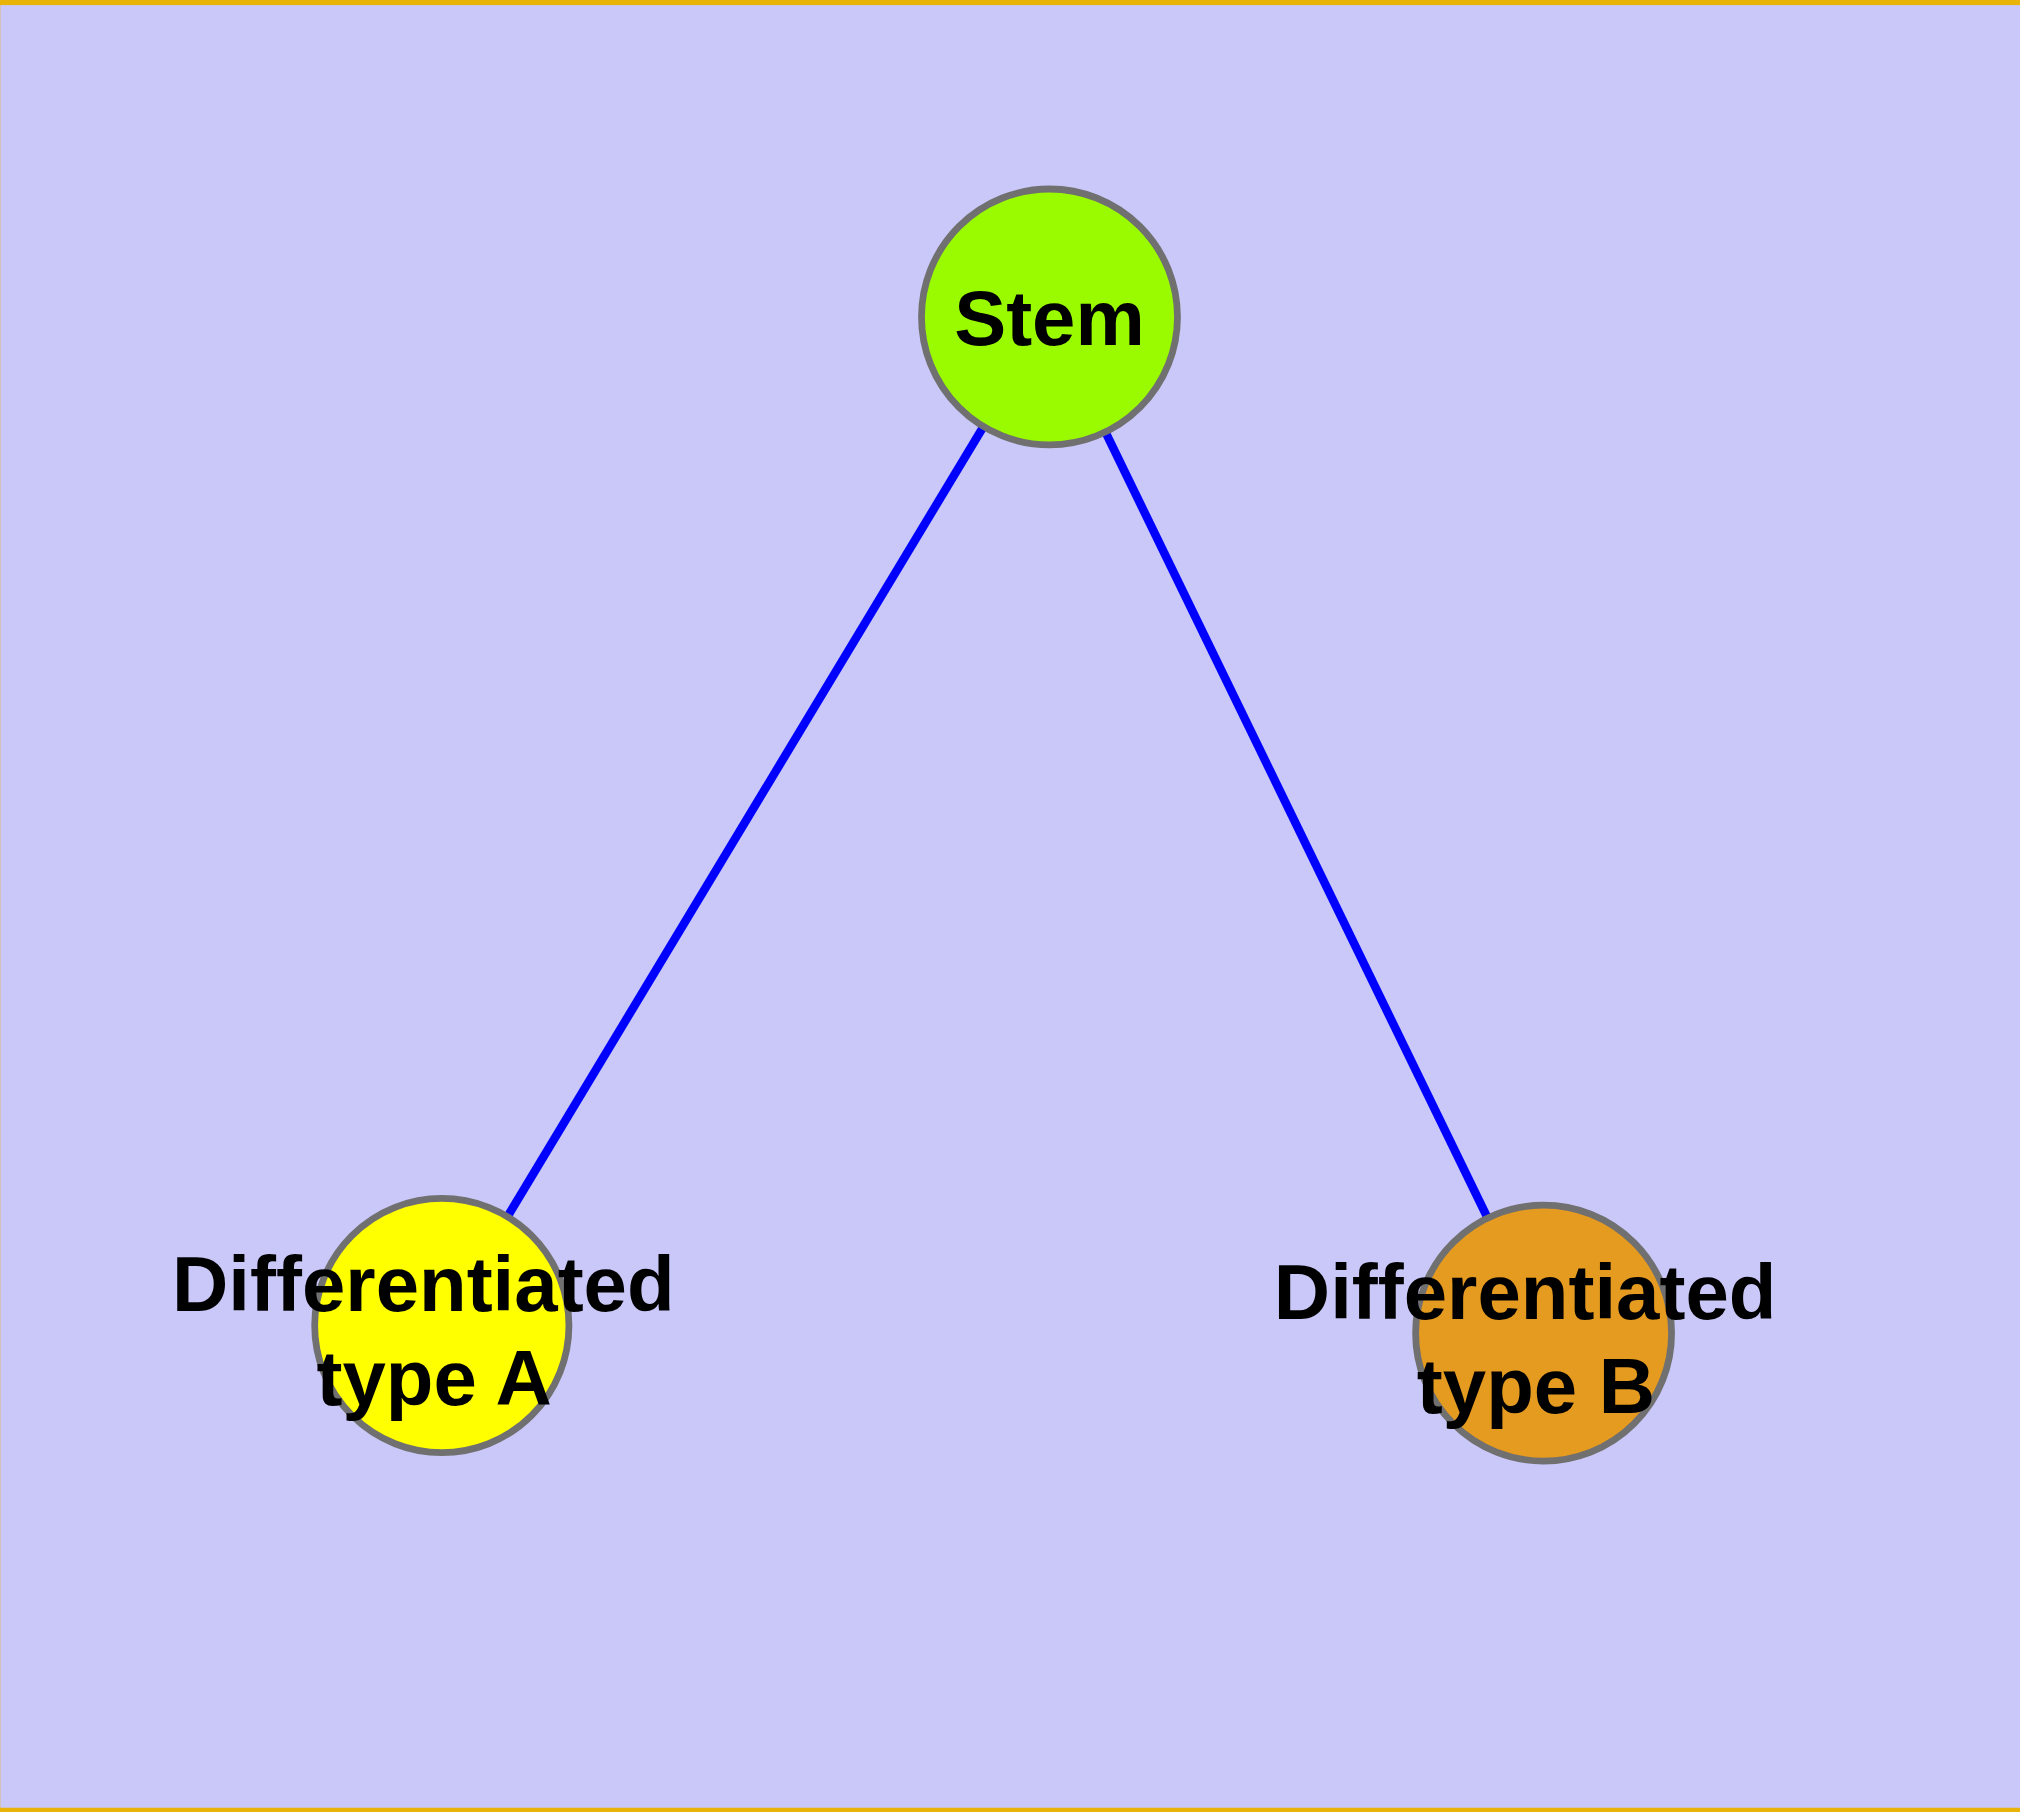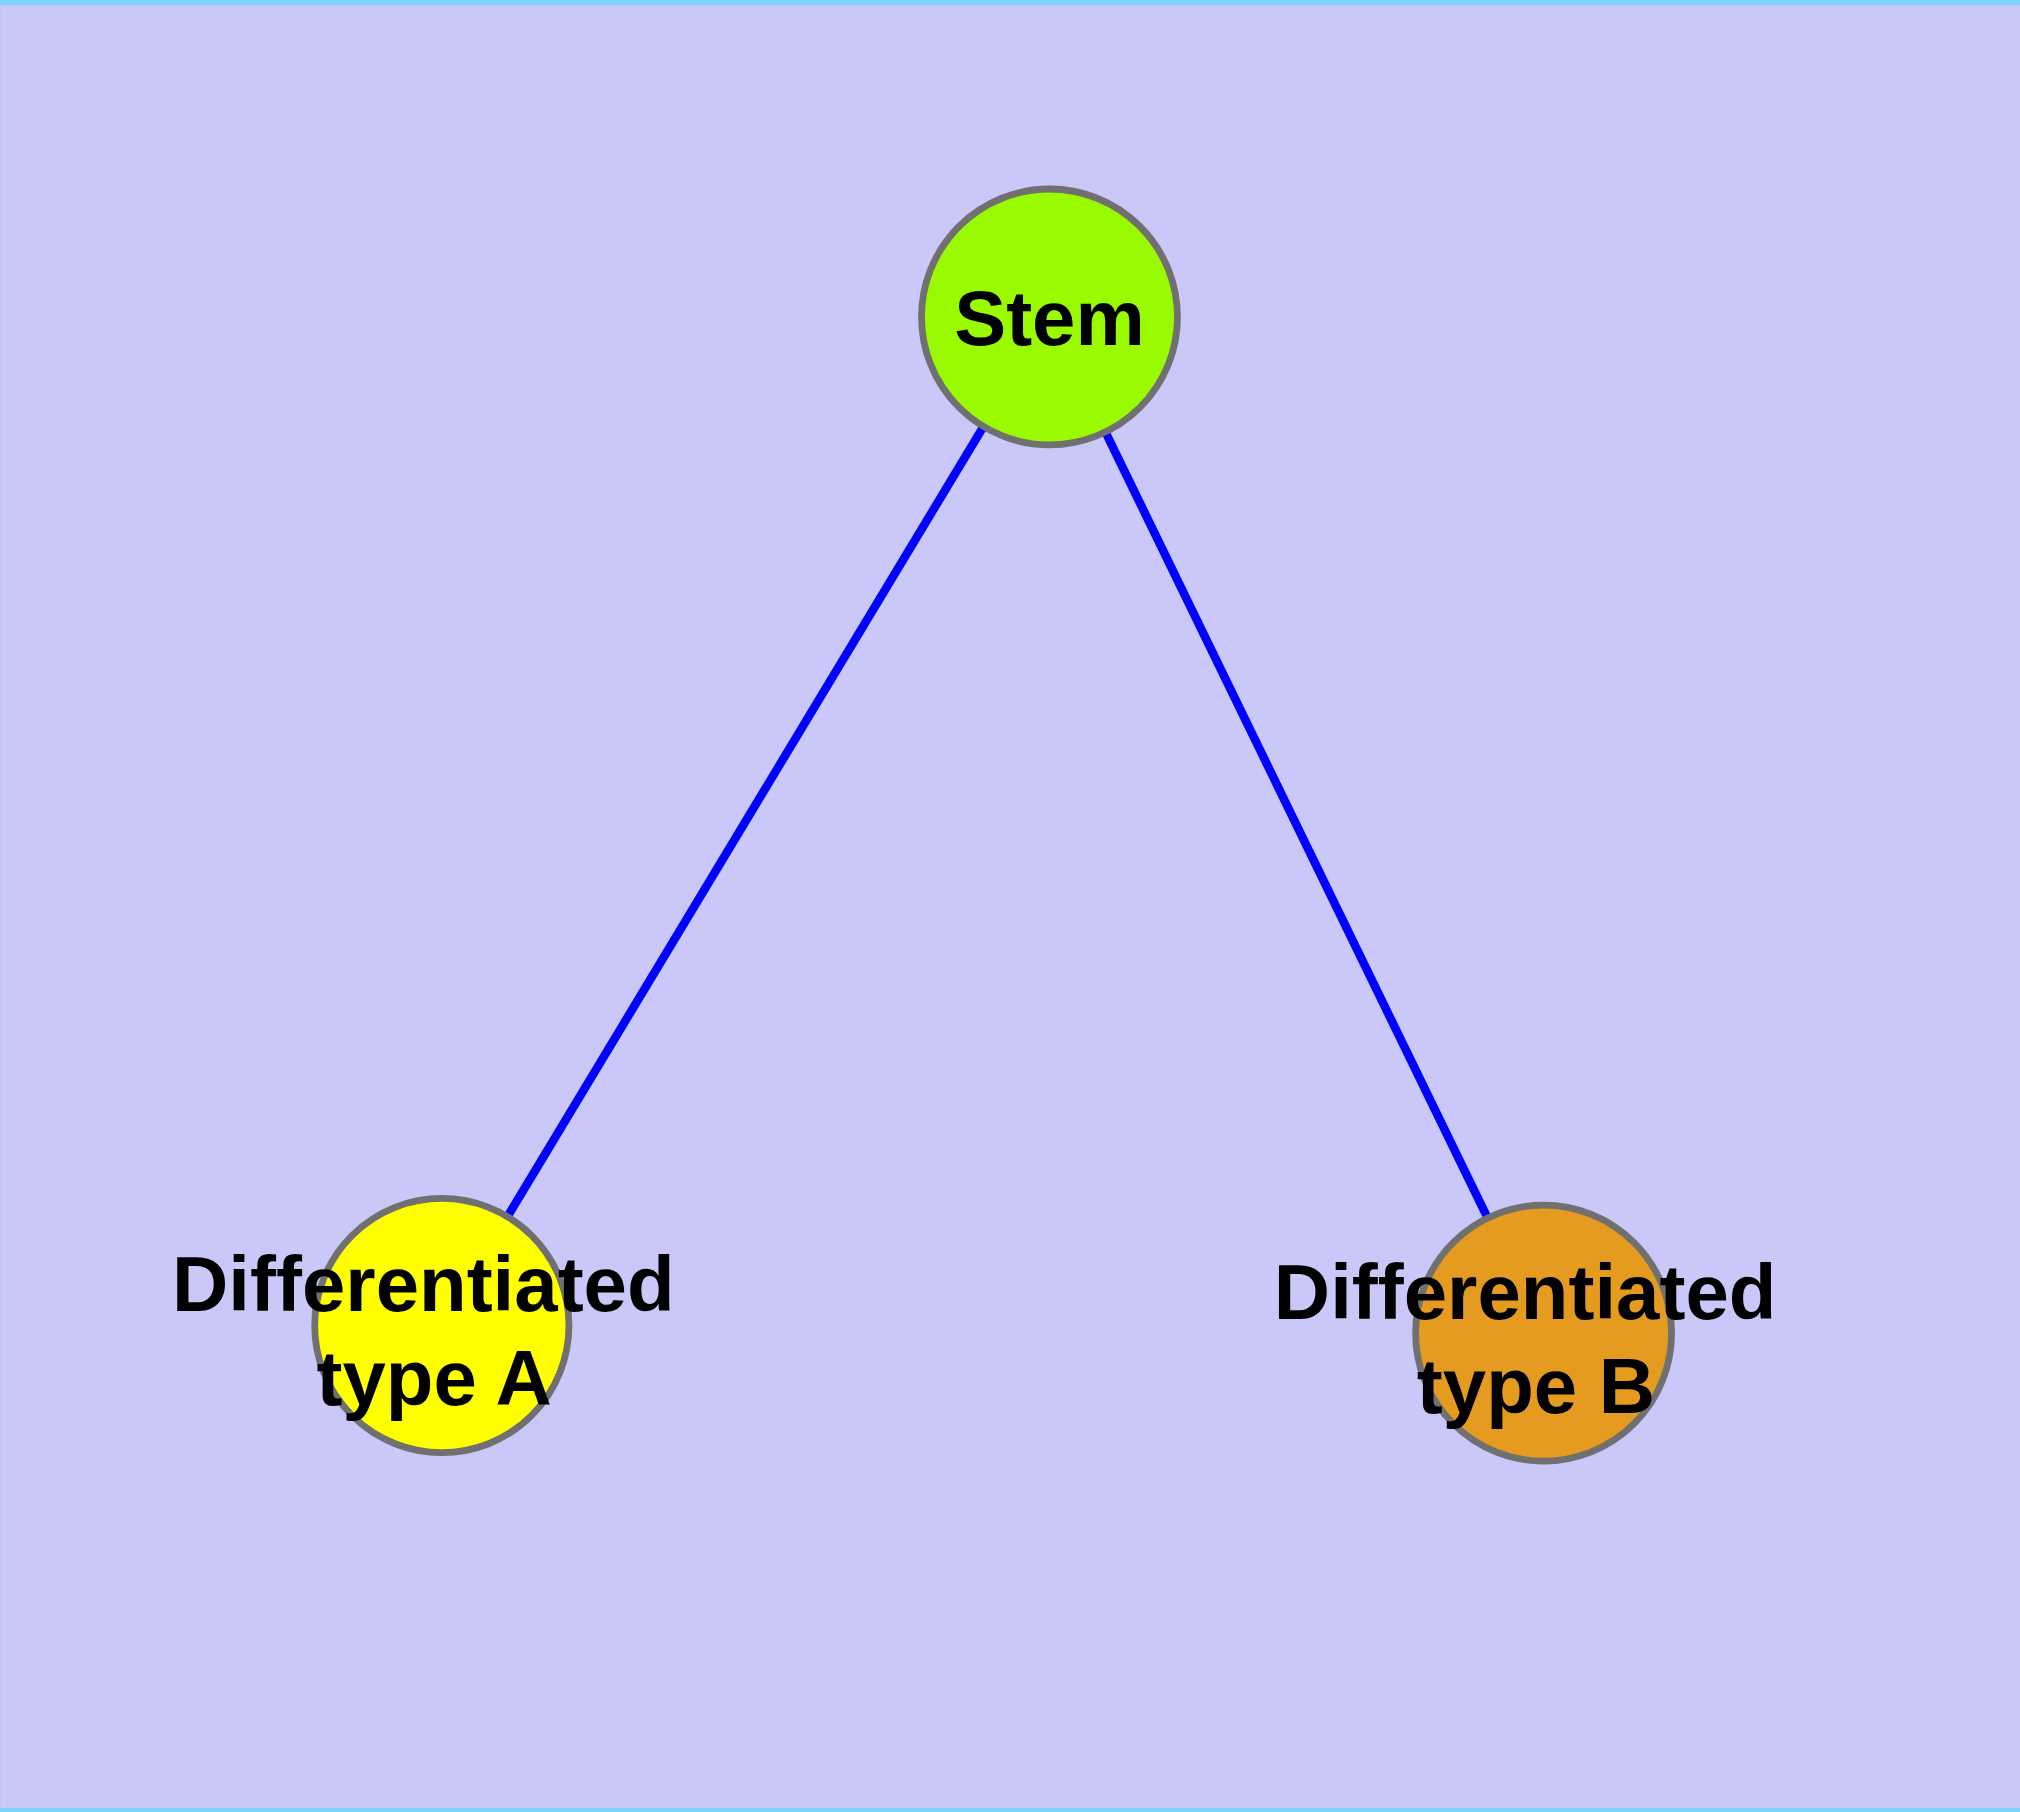--- a/index.html
+++ b/index.html
@@ -4,21 +4,21 @@
 <style>
   html, body {
     margin: 0;
     padding: 0;
     background: #ffffff;
   }
   .page {
     position: relative;
     width: 2021px;
     height: 1812px;
-    background: #7dd3fc;
+    background: #eab308;
     overflow: hidden;
   }
   svg.diagram {
     display: block;
     width: 2021px;
     height: 1812px;
   }
   .node-label {
     font-family: "Liberation Sans", sans-serif;
     font-weight: bold;

